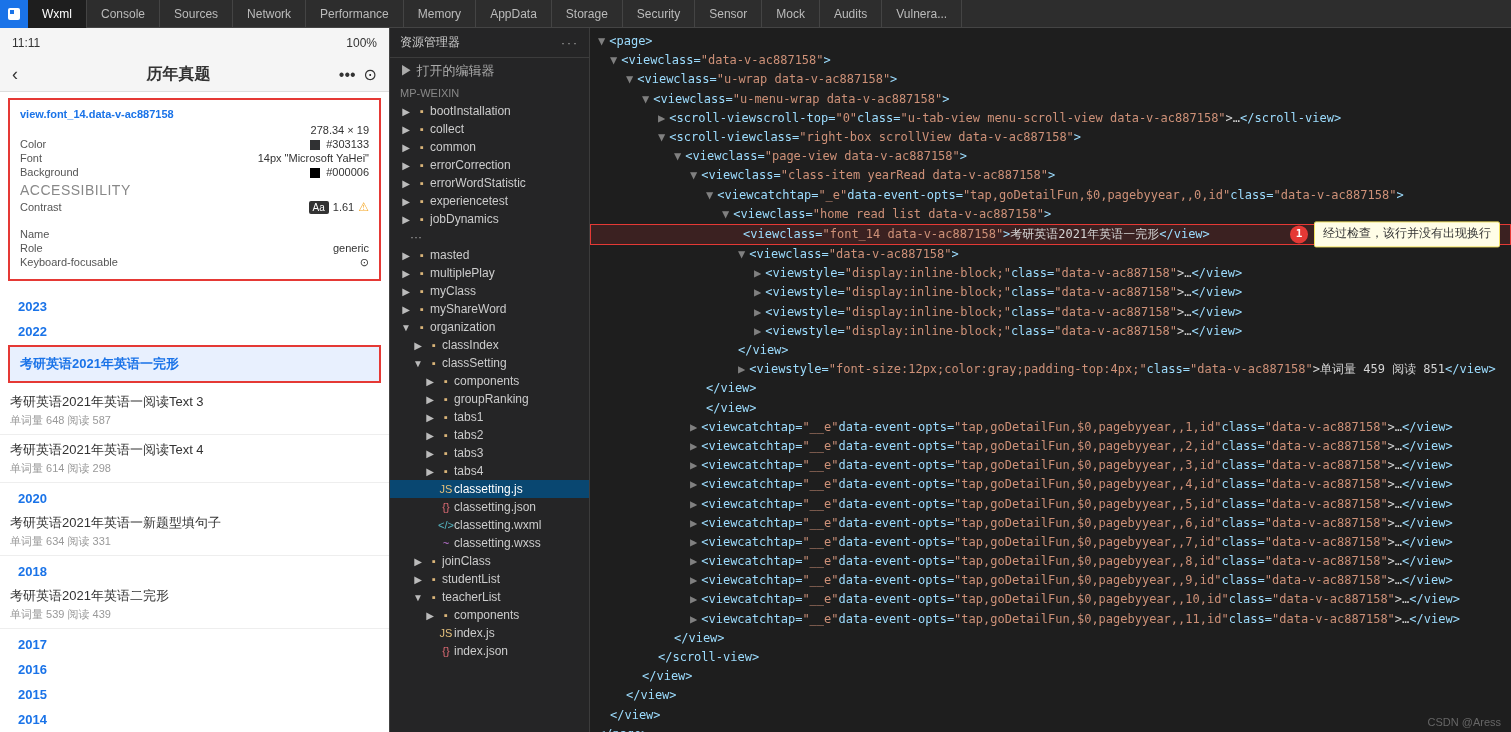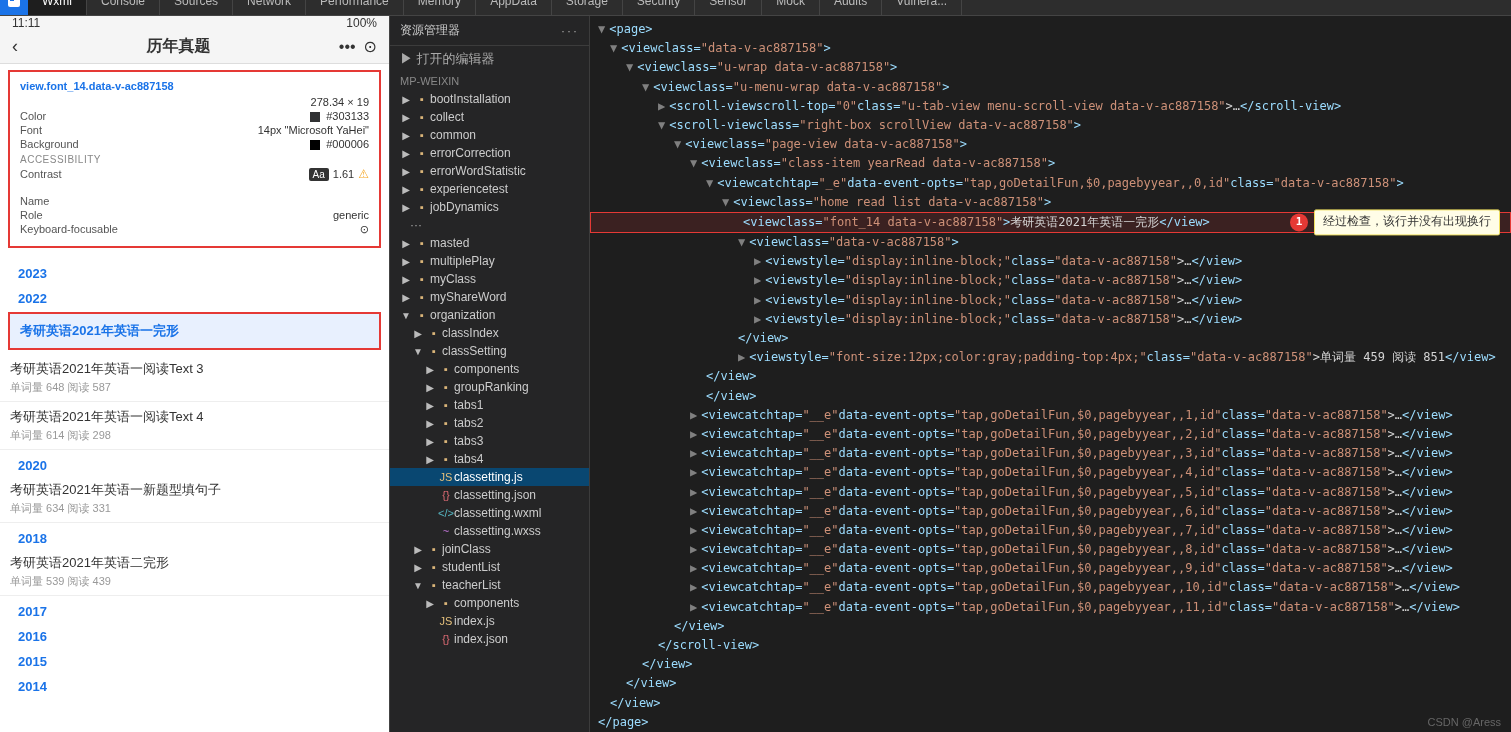--- a/index.html
+++ b/index.html
@@ -1,24 +1,24 @@
 <!DOCTYPE html>
 <html><head>
   <meta charset="utf-8">
   <style>
     * { margin: 0; padding: 0; box-sizing: border-box; }
     body { font-family: "Microsoft YaHei", Arial, sans-serif; background: #1e1e1e; color: #d4d4d4; width: 1511px; height: 732px; overflow: hidden; display: flex; flex-direction: column; }
 
     
     .top-bar {
       display: flex;
-      align-items: flex-end;
+      align-items: flex-start;
       background: #2d2d2d;
       border-bottom: 1px solid #444;
-      height: 16px;
+      height: 28px;
       flex-shrink: 0;
     }
     .top-bar-icon {
       width: 28px; height: 28px;
       display: flex; align-items: center; justify-content: center;
       background: #1a73e8;
       flex-shrink: 0;
     }
     .top-bar-icon svg { width: 16px; height: 16px; fill: white; }
     .tab {
@@ -50,21 +50,21 @@
       flex-shrink: 0;
       display: flex;
       flex-direction: column;
       border-right: 1px solid #444;
       color: #333;
     }
     .phone-status-bar {
       display: flex;
       justify-content: space-between;
       align-items: center;
-      padding: 0 12px;
+      padding: 8px 12px;
       font-size: 12px;
       color: #333;
       background: #f5f5f5;
     }
     .phone-header {
       display: flex;
       align-items: center;
       justify-content: space-between;
       padding: 6px 12px;
       background: #f5f5f5;
@@ -91,21 +91,21 @@
     .tooltip-row {
       display: flex;
       justify-content: space-between;
       margin-bottom: 2px;
       font-size: 11px;
     }
     .tooltip-label { color: #555; }
     .tooltip-value { color: #333; }
     .color-swatch { display: inline-block; width: 10px; height: 10px; margin-right: 3px; vertical-align: middle; }
     .section-label {
-      font-size: 10px;
+      font-size: 14px;
       color: #888;
       text-transform: uppercase;
       letter-spacing: 0.5px;
       margin: 4px 0 2px 0;
     }
     .contrast-row {
       display: flex;
       justify-content: space-between;
       align-items: center;
       margin-bottom: 14px;

